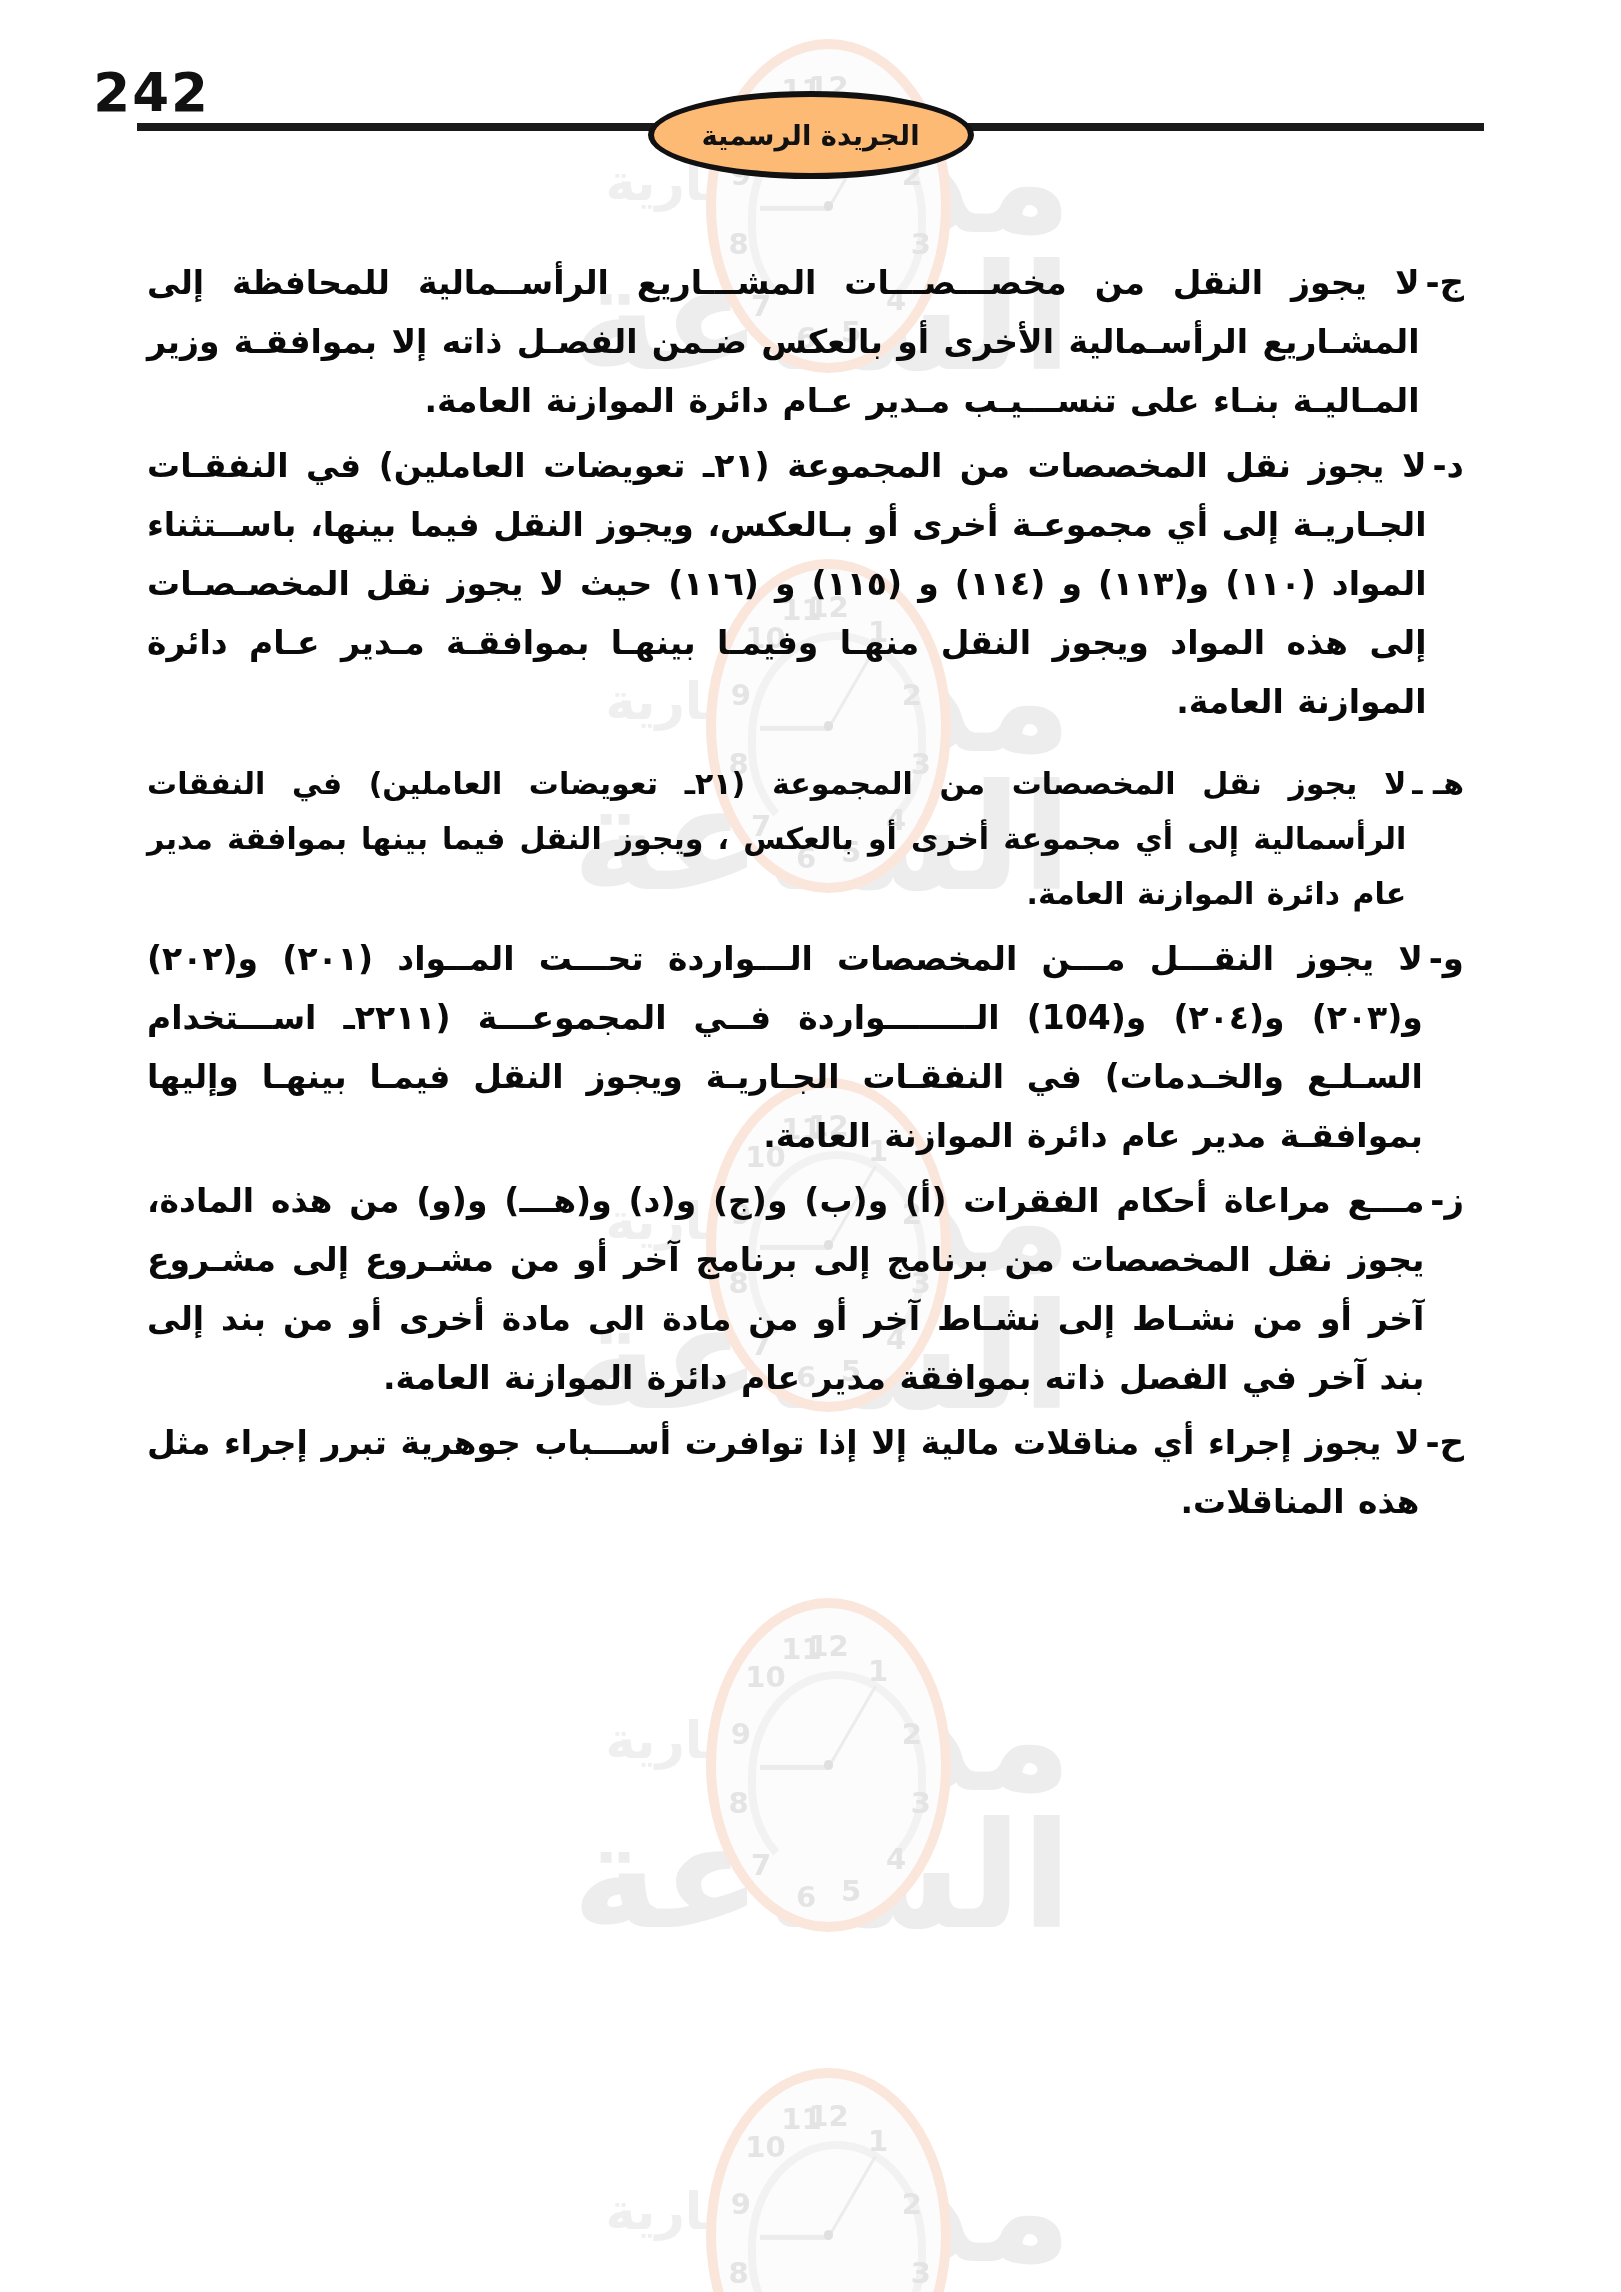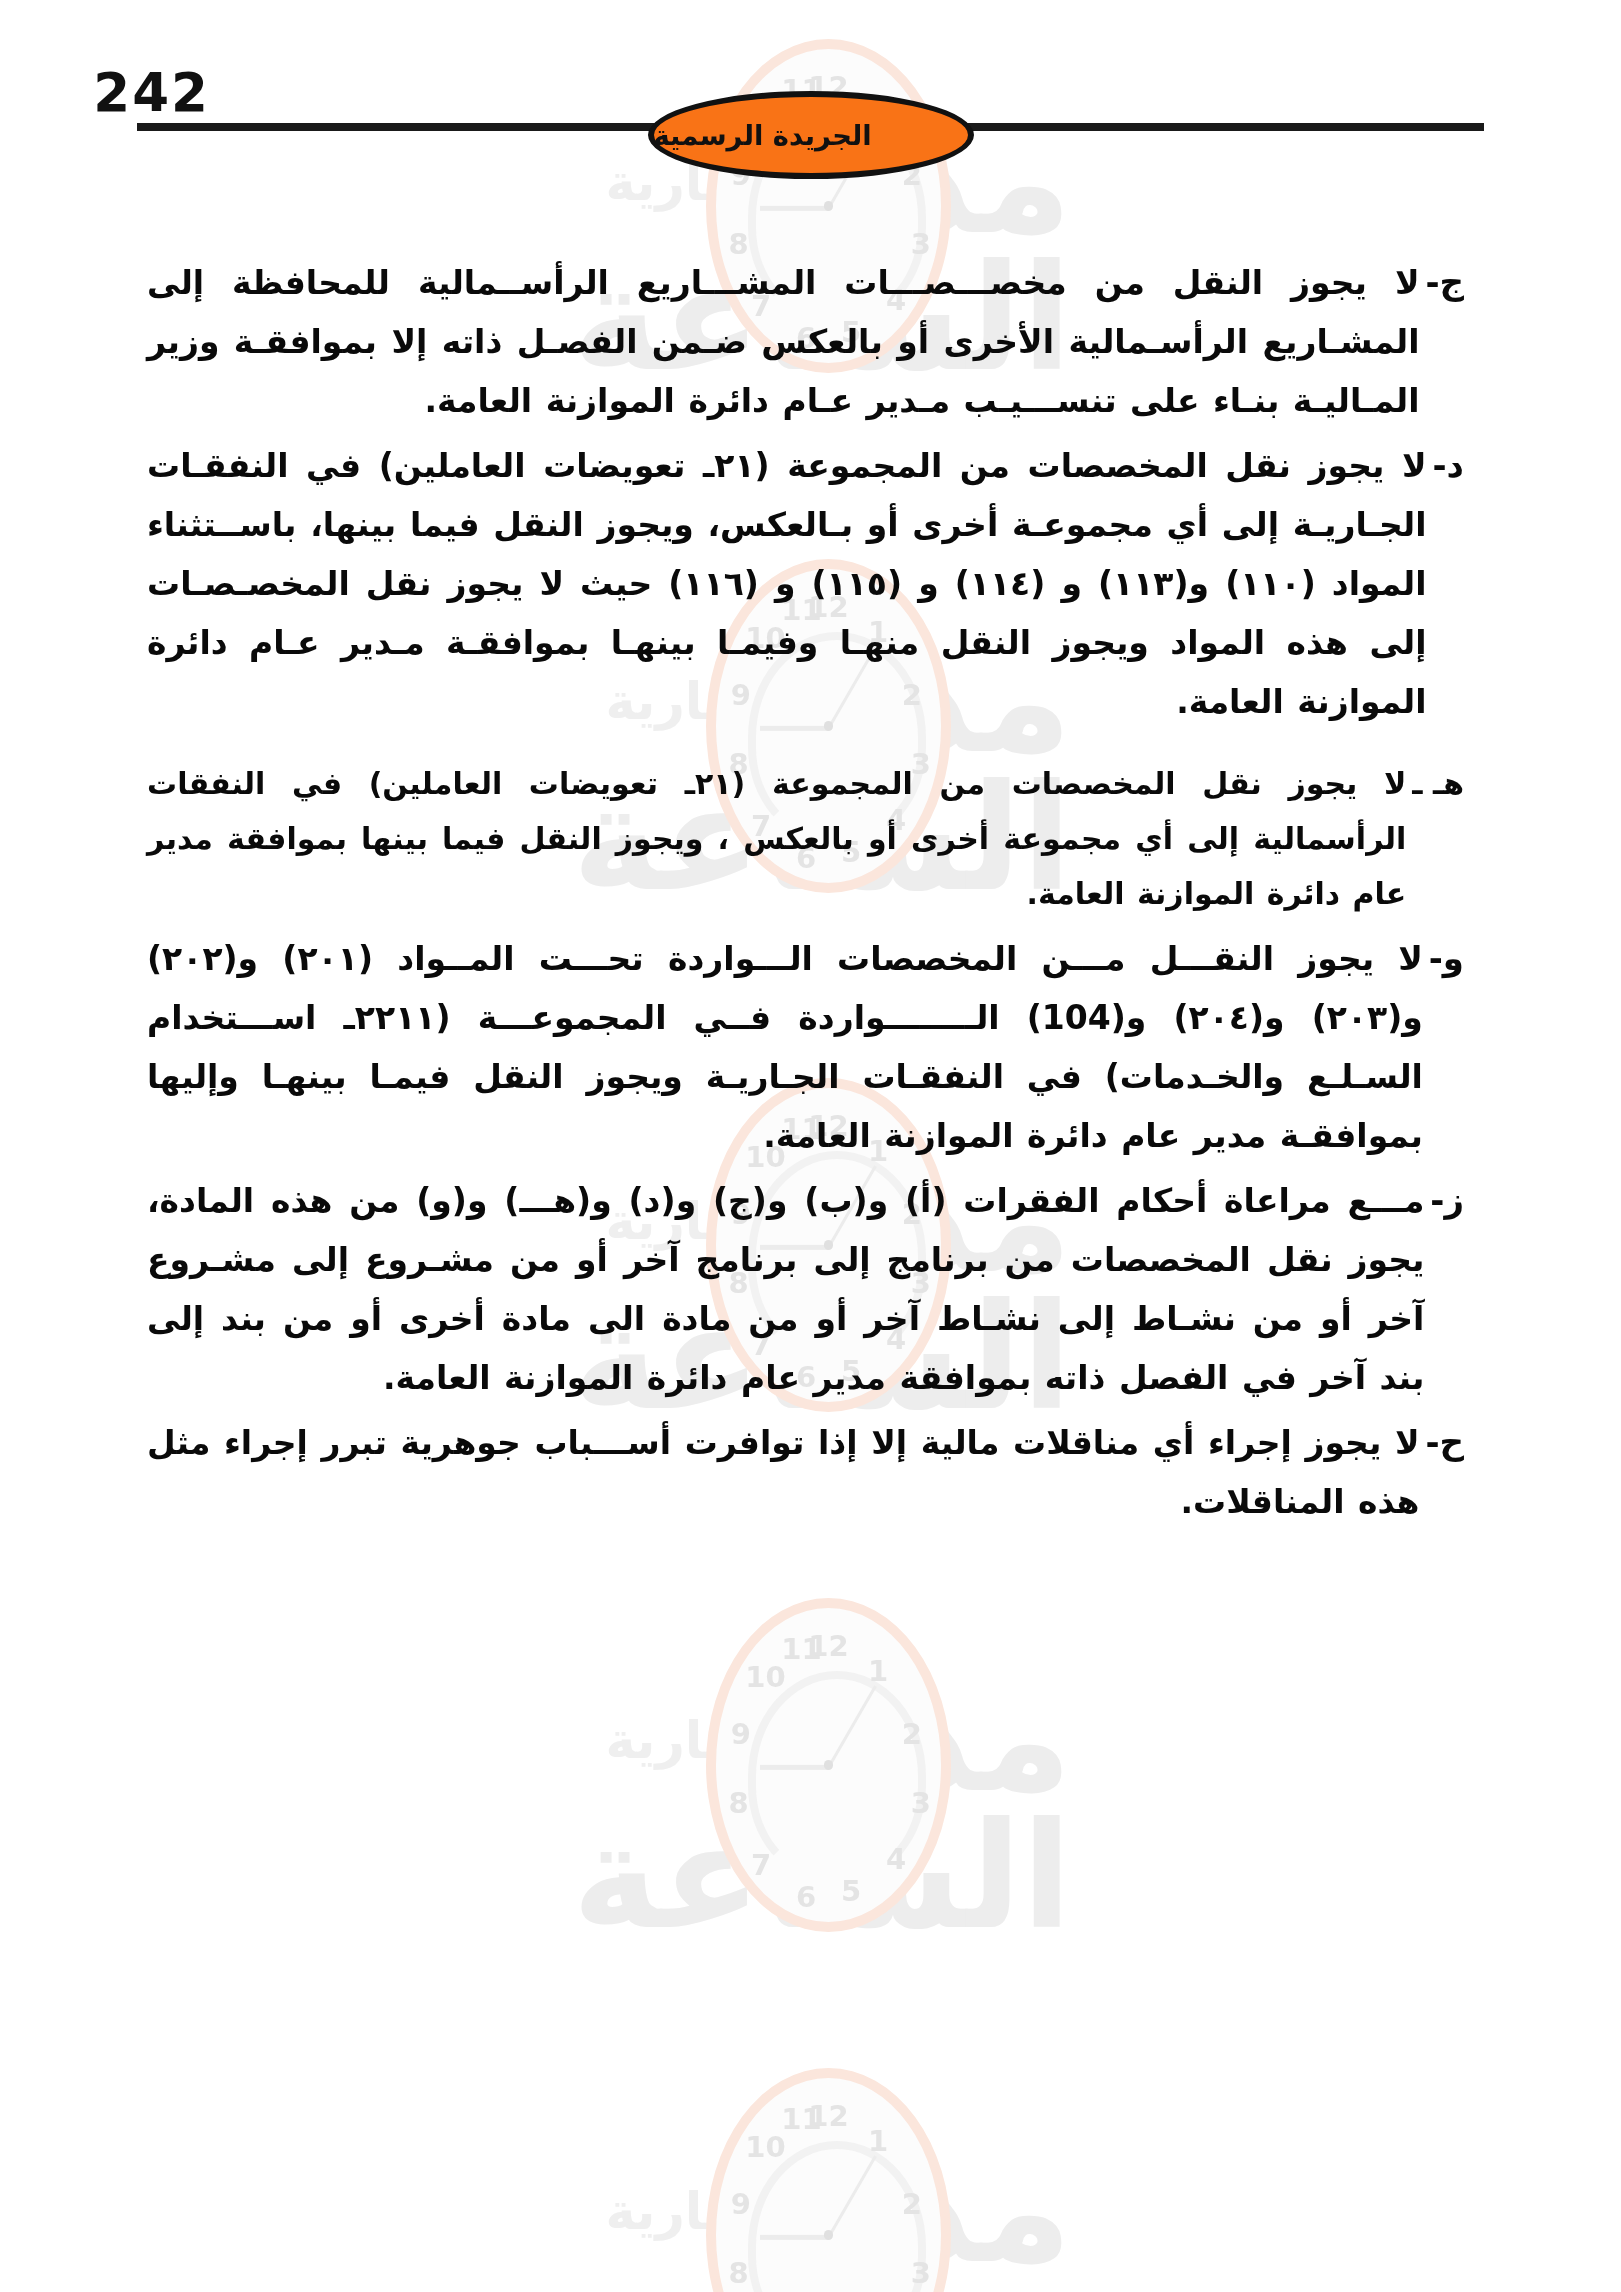--- a/index.html
+++ b/index.html
@@ -117,24 +117,24 @@
   }
   .masthead-oval {
     position: absolute;
     top: 37px;
     left: 50%;
     transform: translateX(-50%);
     width: 314px;
     height: 76px;
     border: 6.9px solid #111;
     border-radius: 50%;
-    background: #f97316;
+    background: #fdba74;
     display: flex;
     align-items: center;
-    justify-content: flex-end;
+    justify-content: center;
   }
   .masthead-title {
     font-family: "DejaVu Sans", "Liberation Sans", sans-serif;
     font-size: 27.4px;
     font-weight: 700;
     color: #111;
     direction: rtl;
   }
 
   

